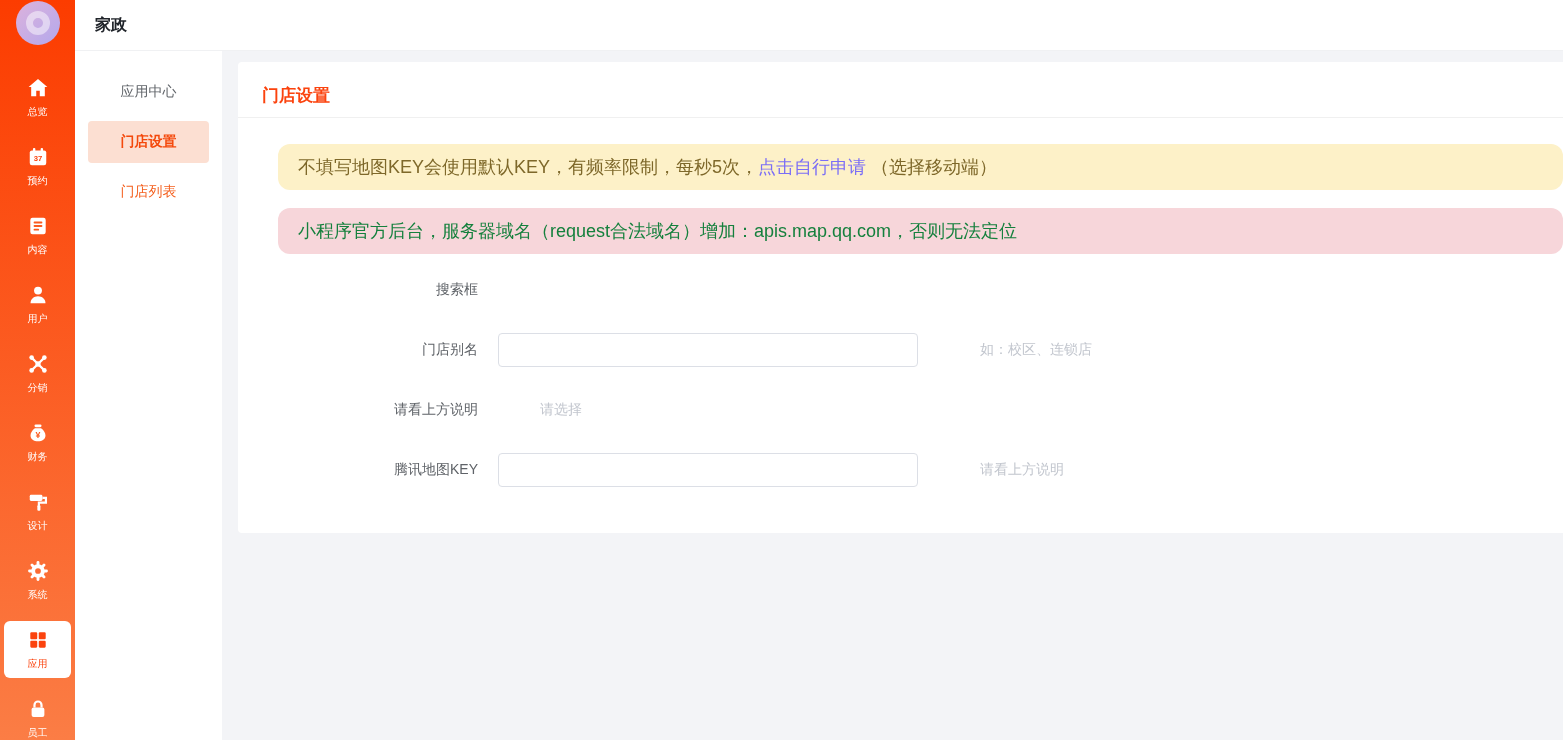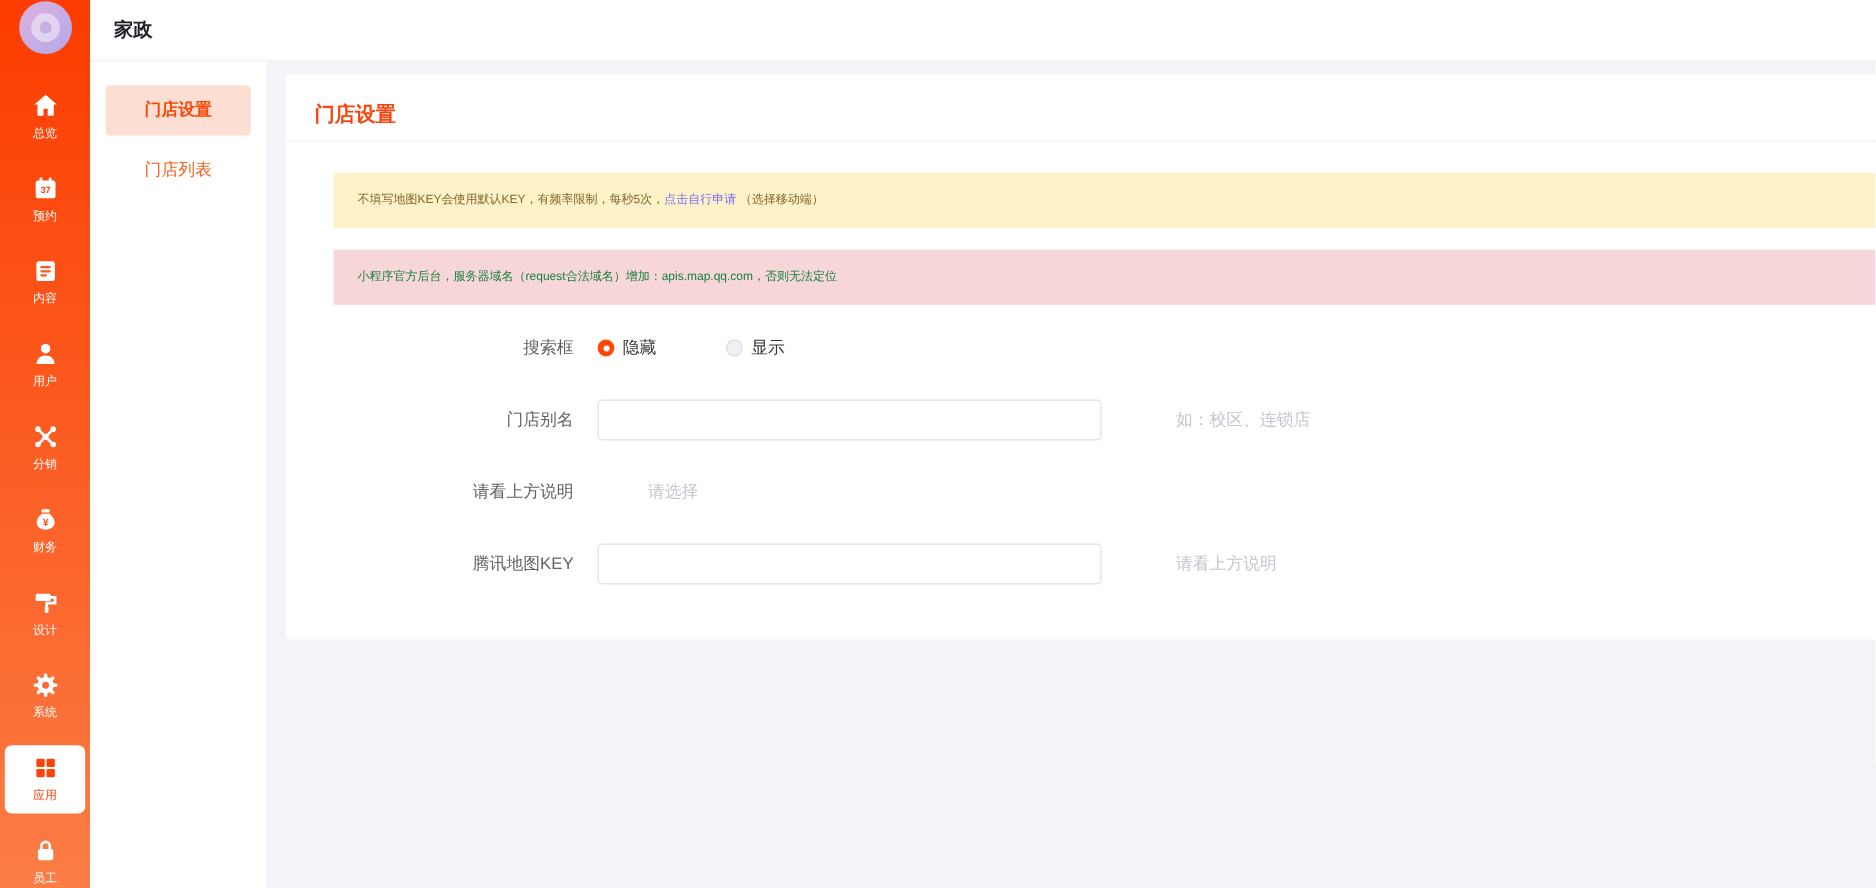--- a/index.html
+++ b/index.html
@@ -35,22 +35,22 @@
   .subnav-item.orange { color:#f4601f;text-align:right; }
 
   
   .content { position:absolute; left:222px; top:51px; right:0; bottom:0; background:#f3f4f7;
              padding:11px 0 0 16px; overflow:hidden; }
   .card { background:#fff; border-radius:4px 0 0 4px; height:471px; overflow:hidden; }
   .card-head { height:56px; padding:22px 24px 0; border-bottom:1px solid #f0f0f0; }
   .card-head h2 { font-size:17px; font-weight:700; color:#fb430e; }
   .card-body { padding:26px 0 0 40px; }
 
-  .alert { height:46px; line-height:46px; padding:0 20px; border-radius:0;
-           font-size:10px; margin:0 0 18px 0; white-space:nowrap; overflow:hidden; }
+  .alert { height:46px; line-height:46px; padding:0 20px; border-radius:12px;
+           font-size:18px; margin:0 0 18px 0; white-space:nowrap; overflow:hidden; }
   .alert.warning { background:#fdf1c8; color:#7e682a; }
   .alert.danger  { background:#f7d6da; color:#15803d; }
   .alert .link { color:#7b6ef6; text-decoration:none; cursor:pointer; }
 
   .frow { display:flex; align-items:center; min-height:36px; margin-bottom:24px; }
   .flabel { width:200px; flex-shrink:0; text-align:right; font-size:14px; color:#5f6368; }
   .fcontrol { width:420px; flex-shrink:0; margin-left:20px; display:flex; align-items:center; }
   .fhint { margin-left:62px; font-size:14px; color:#c2c6ce; white-space:nowrap;font-family:Liberation Mono, monospace; }
 
   .text-input { width:420px; height:34px; border:1px solid #dcdfe6; border-radius:4px;
@@ -203,20 +203,21 @@
       </div>
 
     </nav>
   </aside>
 
   <header class="topbar">
     <h1>家政</h1>
   </header>
 
   <aside class="subnav">
+    <div class="subnav-item">应用中心</div>
     <div class="subnav-item active">门店设置</div>
     <div class="subnav-item orange">门店列表</div>
   </aside>
 
   <main class="content">
     <section class="card">
       <div class="card-head">
         <h2>门店设置</h2>
       </div>
       <div class="card-body">
@@ -225,30 +226,20 @@
           <span>不填写地图KEY会使用默认KEY，有频率限制，每秒5次，</span><a class="link">点击自行申请</a>
           <span>（选择移动端）</span>
         </div>
 
         <div class="alert danger">
           <span>小程序官方后台，服务器域名（request合法域名）增加：apis.map.qq.com，否则无法定位</span>
         </div>
 
         <div class="frow">
           <label class="flabel">搜索框</label>
-          <div class="fcontrol">
-            <div class="radio">
-              <span class="rdot checked"></span>
-              <span class="rlabel">隐藏</span>
-            </div>
-            <div class="radio gap-lg">
-              <span class="rdot"></span>
-              <span class="rlabel">显示</span>
-            </div>
-          </div>
         </div>
 
         <div class="frow">
           <label class="flabel">门店别名</label>
           <div class="fcontrol">
             <input class="text-input" type="text" value="" style="">
           </div>
           <span class="fhint">如：校区、连锁店</span>
         </div>
 

